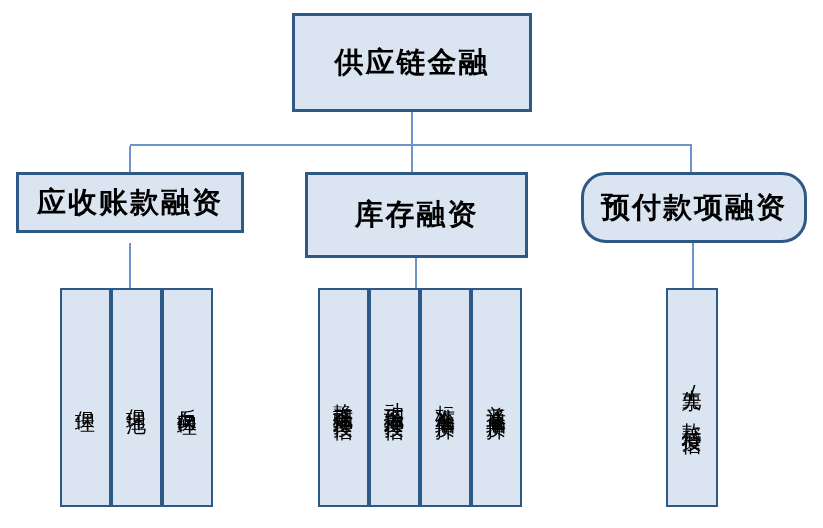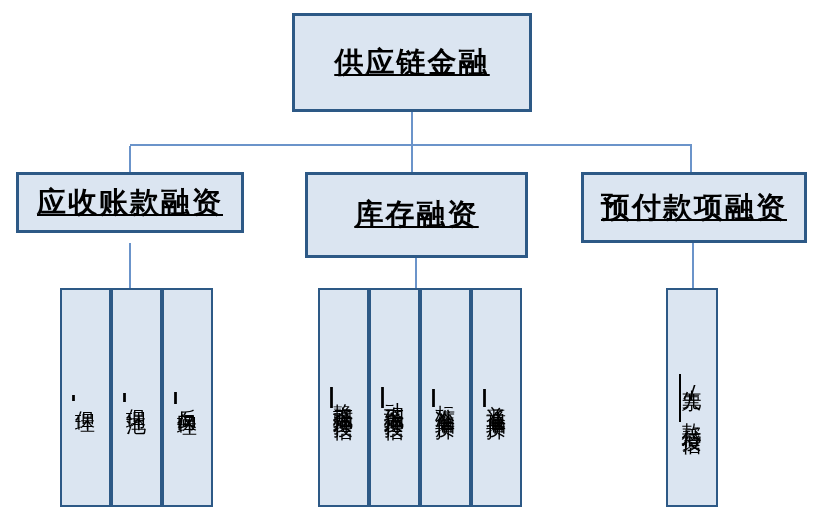--- a/index.html
+++ b/index.html
@@ -1,15 +1,15 @@
 <!DOCTYPE html>
 <html><head>
 <meta charset="utf-8">
 <style>
-  * { margin: 0; padding: 0; box-sizing: border-box; text-decoration: underline; }
+  * { margin: 0; padding: 0; box-sizing: border-box; }
   html, body { background: #ffffff; }
   body {
     font-family: "DejaVu Sans", "Liberation Sans", sans-serif;
     color: #000000;
   }
   .diagram {
     position: relative;
     width: 823px;
     height: 528px;
     background: #ffffff;
@@ -25,21 +25,21 @@
   }
   .node .hlabel {
     font-size: 29px;
     font-weight: bold;
     letter-spacing: 2px;
     white-space: nowrap;
   }
   .root-node   { left: 292px; top: 13px;  width: 240px; height: 99px; }
   .branch-1    { left: 16px;  top: 172px; width: 228px; height: 61px; }
   .branch-2    { left: 305px; top: 172px; width: 223px; height: 86px; }
-  .branch-3    { left: 581px; top: 172px; width: 226px; height: 71px; }
+  .branch-3    { left: 581px; top: 172px; width: 226px; height: 71px; border-radius: 25px; }
 
   .connector {
     position: absolute;
     background: #6b94ca;
   }
   .stem-root   { left: 411px; top: 112px; width: 2px;   height: 34px; }
   .hline       { left: 130px; top: 144px; width: 562px; height: 2px; }
   .drop-left   { left: 129px; top: 146px; width: 2px;   height: 26px; }
   .drop-mid    { left: 411px; top: 146px; width: 2px;   height: 26px; }
   .drop-right  { left: 690px; top: 146px; width: 2px;   height: 26px; }

